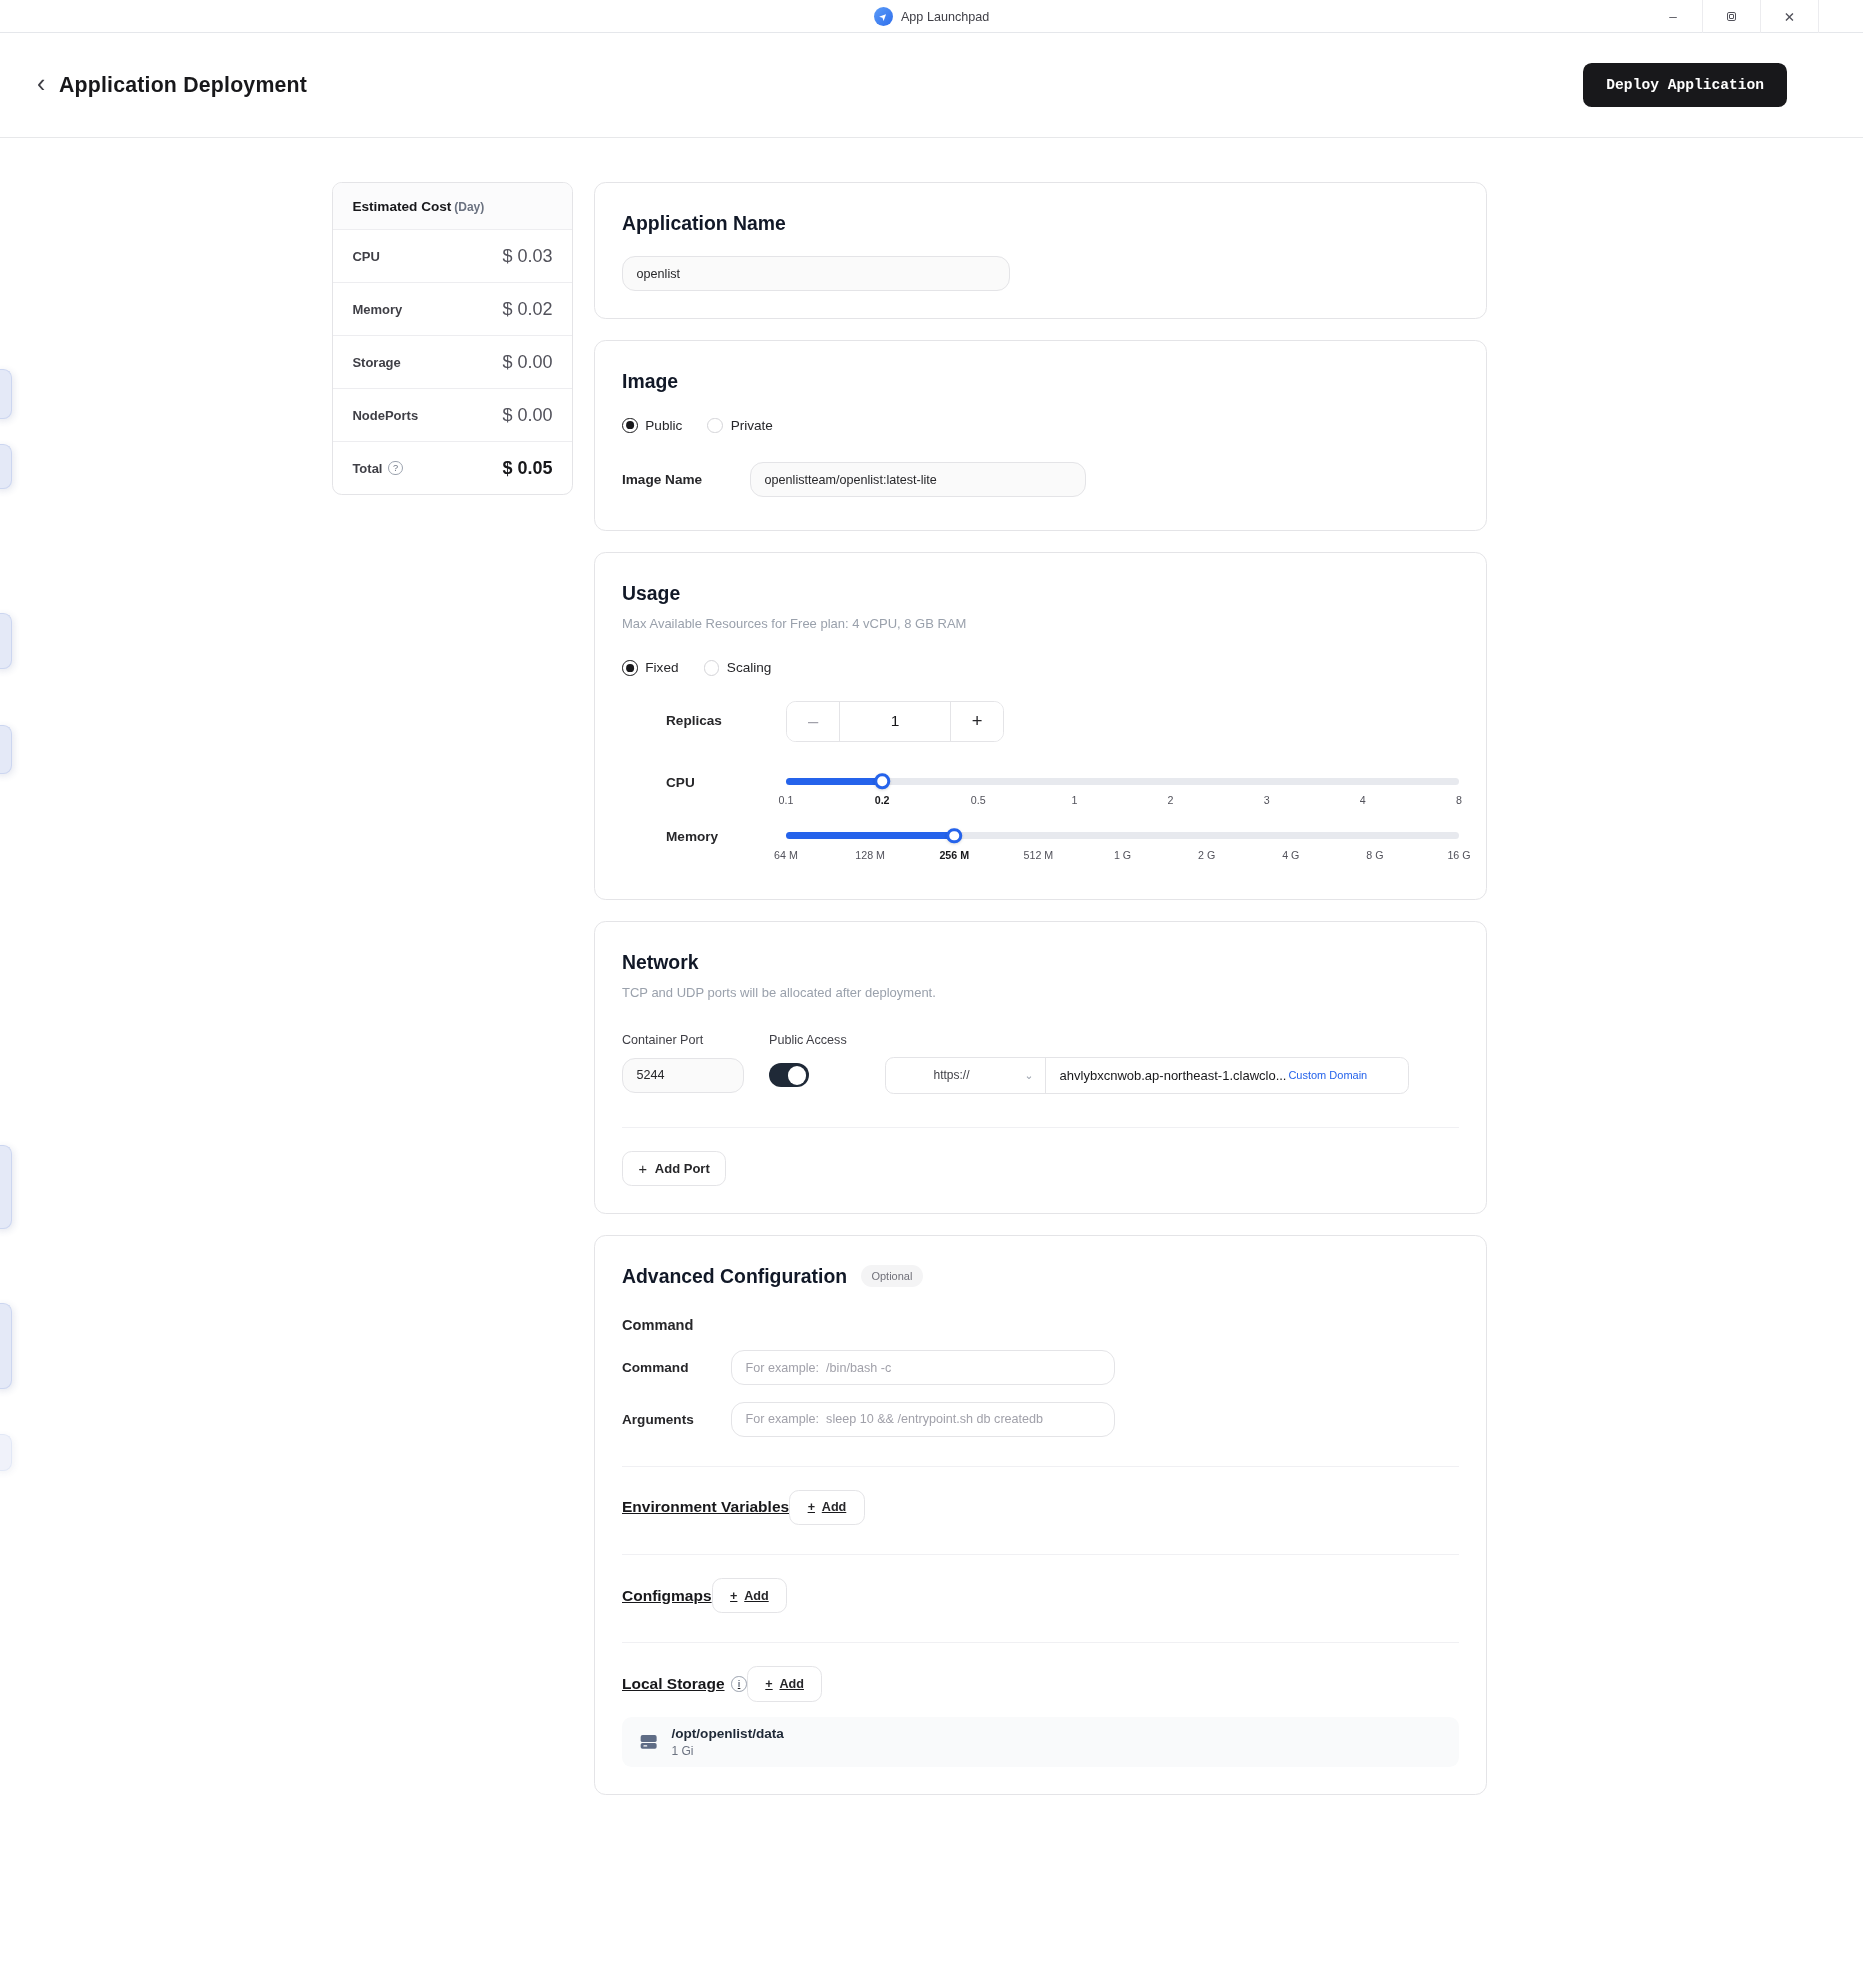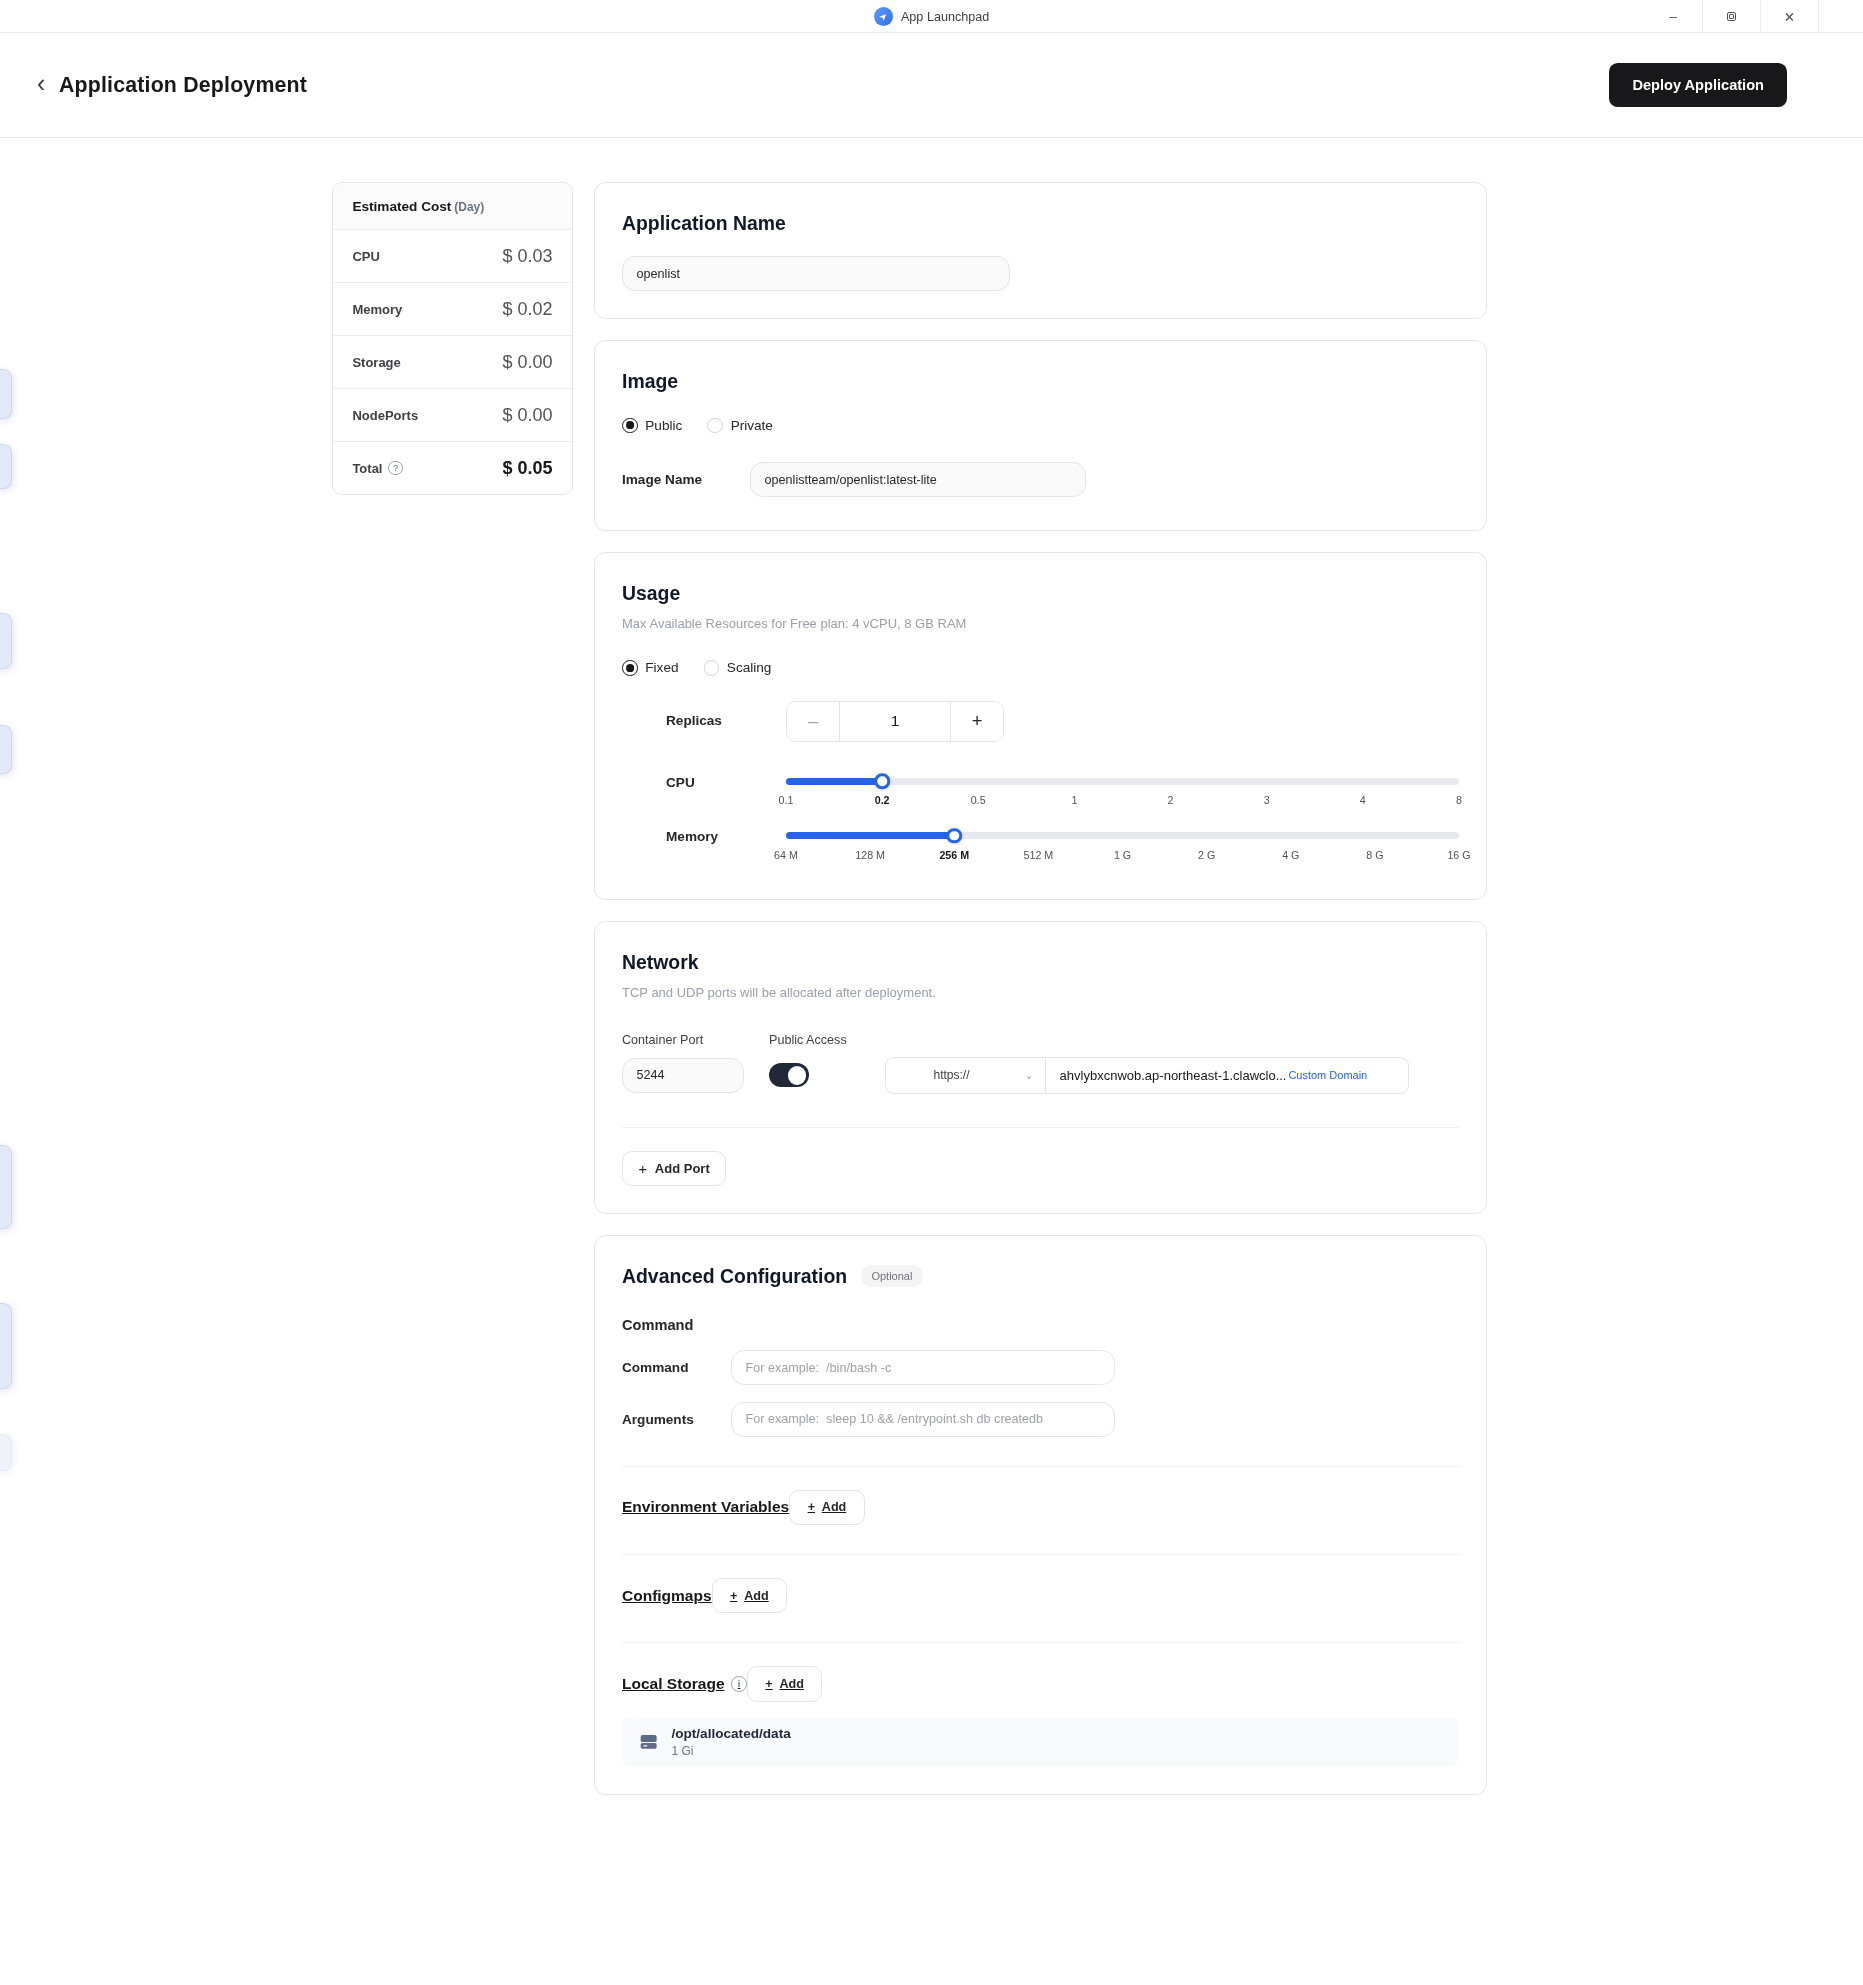--- a/index.html
+++ b/index.html
@@ -21,21 +21,21 @@
   .restore-glyph { width:9.7px; height:9.7px; border:1.4px solid #52525b; border-radius:1.9px; position:relative; background:#fff; }
   .restore-glyph::after { content:""; position:absolute; inset:1.5px; border:1.2px solid #52525b; border-radius:1px; }
 
   
   .page-header { height:105px; display:flex; align-items:center; padding:0 76px 0 37px;
     border-bottom:1px solid #e7e8ea; background:#fff; }
   .back-btn { font-size:25px; color:#3f3f46; line-height:1; margin-right:13.6px; cursor:pointer; padding-bottom:3.9px; }
   .page-title { font-size:21.3px; font-weight:700; color:#18181b; letter-spacing:0.2px; }
   .spacer { flex:1; }
   .deploy-btn { background:#18181b; color:#fff; border:none; border-radius:8.7px;
-    padding:13.6px 23px; font-size:14.6px; font-weight:600; cursor:pointer; font-family:Liberation Sans, sans-serif; }
+    padding:13.6px 23px; font-size:14.6px; font-weight:600; cursor:pointer; font-family:Liberation Mono, monospace; }
 
   
   .edge-frag { position:absolute; left:-5.8px; width:17.5px; background:#e4e9f7;
     border:1px solid #ccd6f0; border-left:none; border-radius:0 8.7px 8.7px 0;
     box-shadow:1.9px 1.9px 7.8px rgba(40,60,120,.12); }
 
   
   .cost-panel { position:absolute; left:332px; top:182px; width:241px;
     border:1px solid #e4e4e7; border-radius:9.7px; background:#fff; overflow:hidden; }
   .cost-header { padding:15.5px 19.4px; background:#fbfbfc; border-bottom:1px solid #ededf0;
@@ -373,19 +373,19 @@
 
     <div class="storage-item">
       <span class="drive-icon">
         <svg width="21.3" height="21.3" viewBox="0 0 24 24">
           <rect x="3" y="4.5" width="18" height="8" rx="2.2" fill="#5f6c85"></rect>
           <rect x="3" y="13.5" width="18" height="6.5" rx="2" fill="#5f6c85"></rect>
           <rect x="6" y="16" width="4.5" height="1.6" rx="0.8" fill="#ffffff"></rect>
         </svg>
       </span>
       <span>
-        <div class="storage-path">/opt/allocated/data</div>
+        <div class="storage-path">/opt/openlist/data</div>
         <div class="storage-size">1 Gi</div>
       </span>
     </div>
   </section>
 </main>
 
 
 </body></html>

